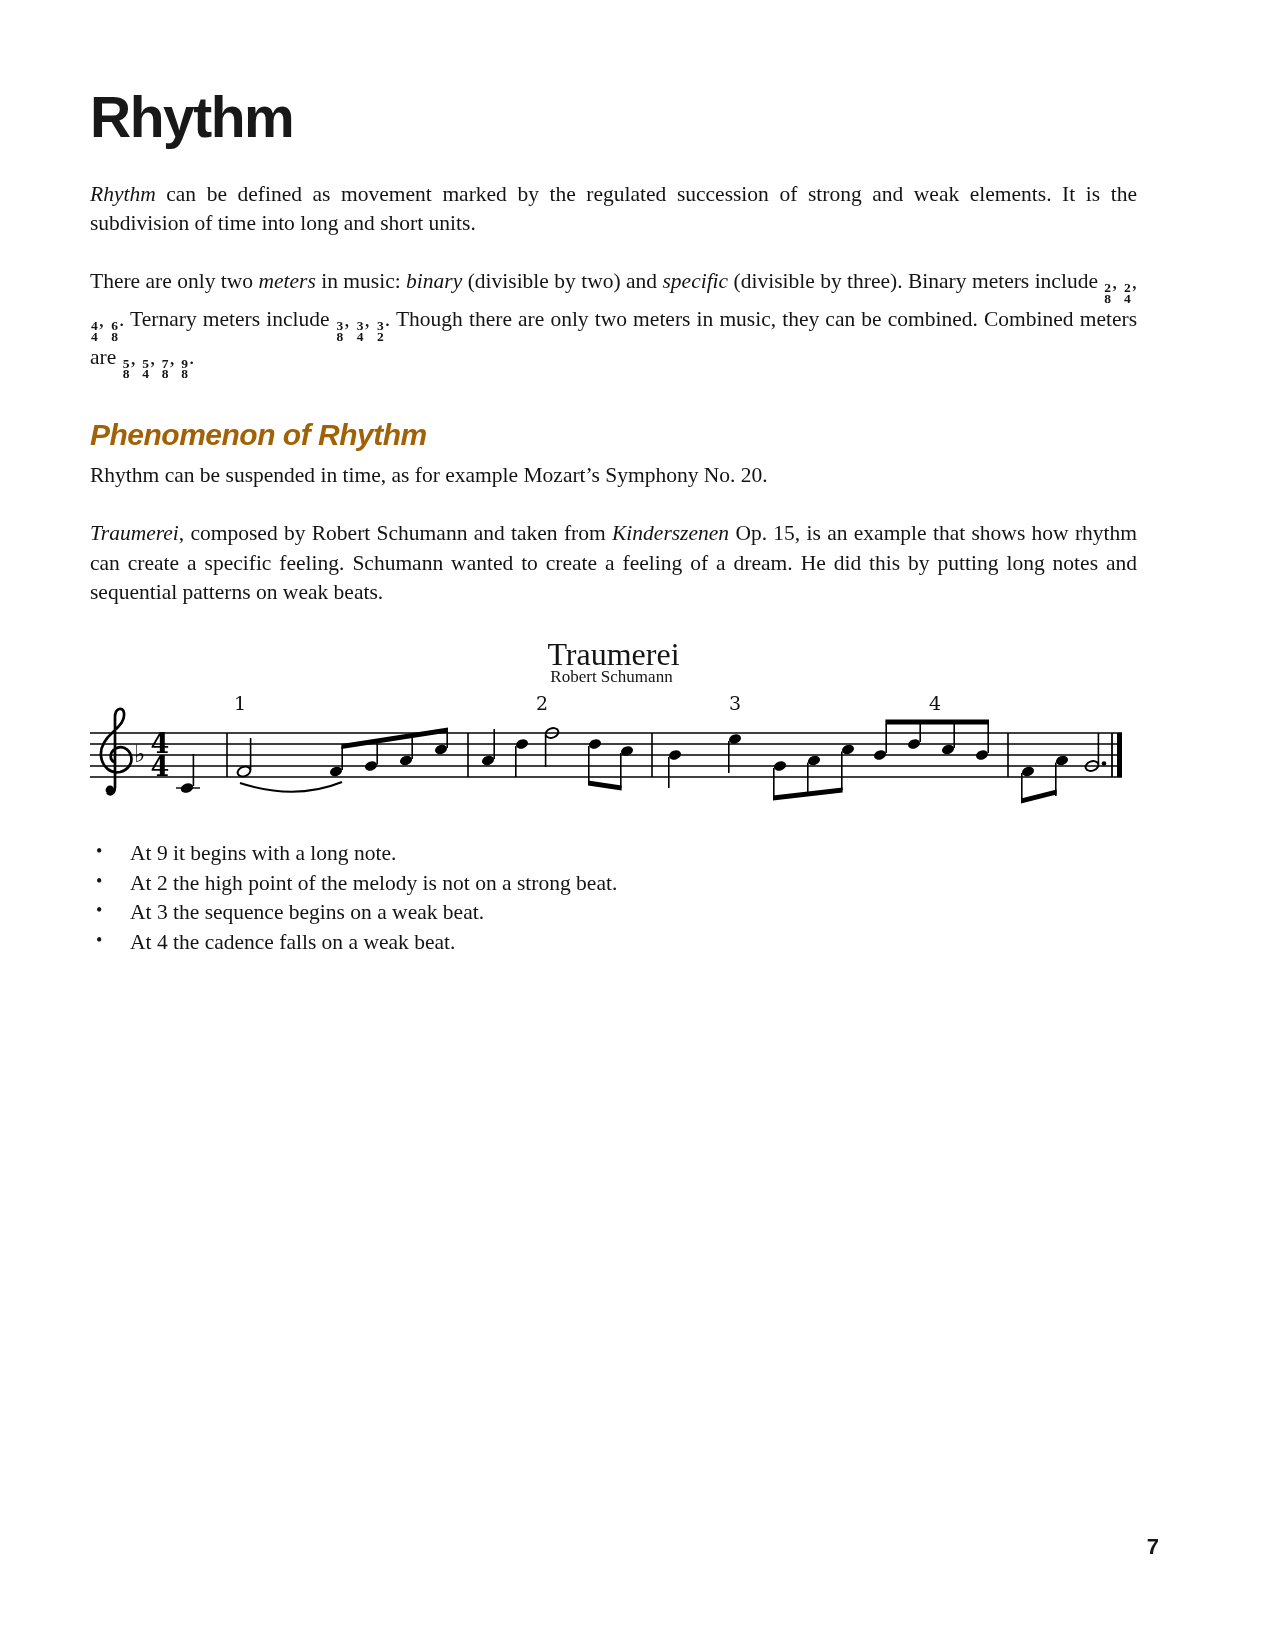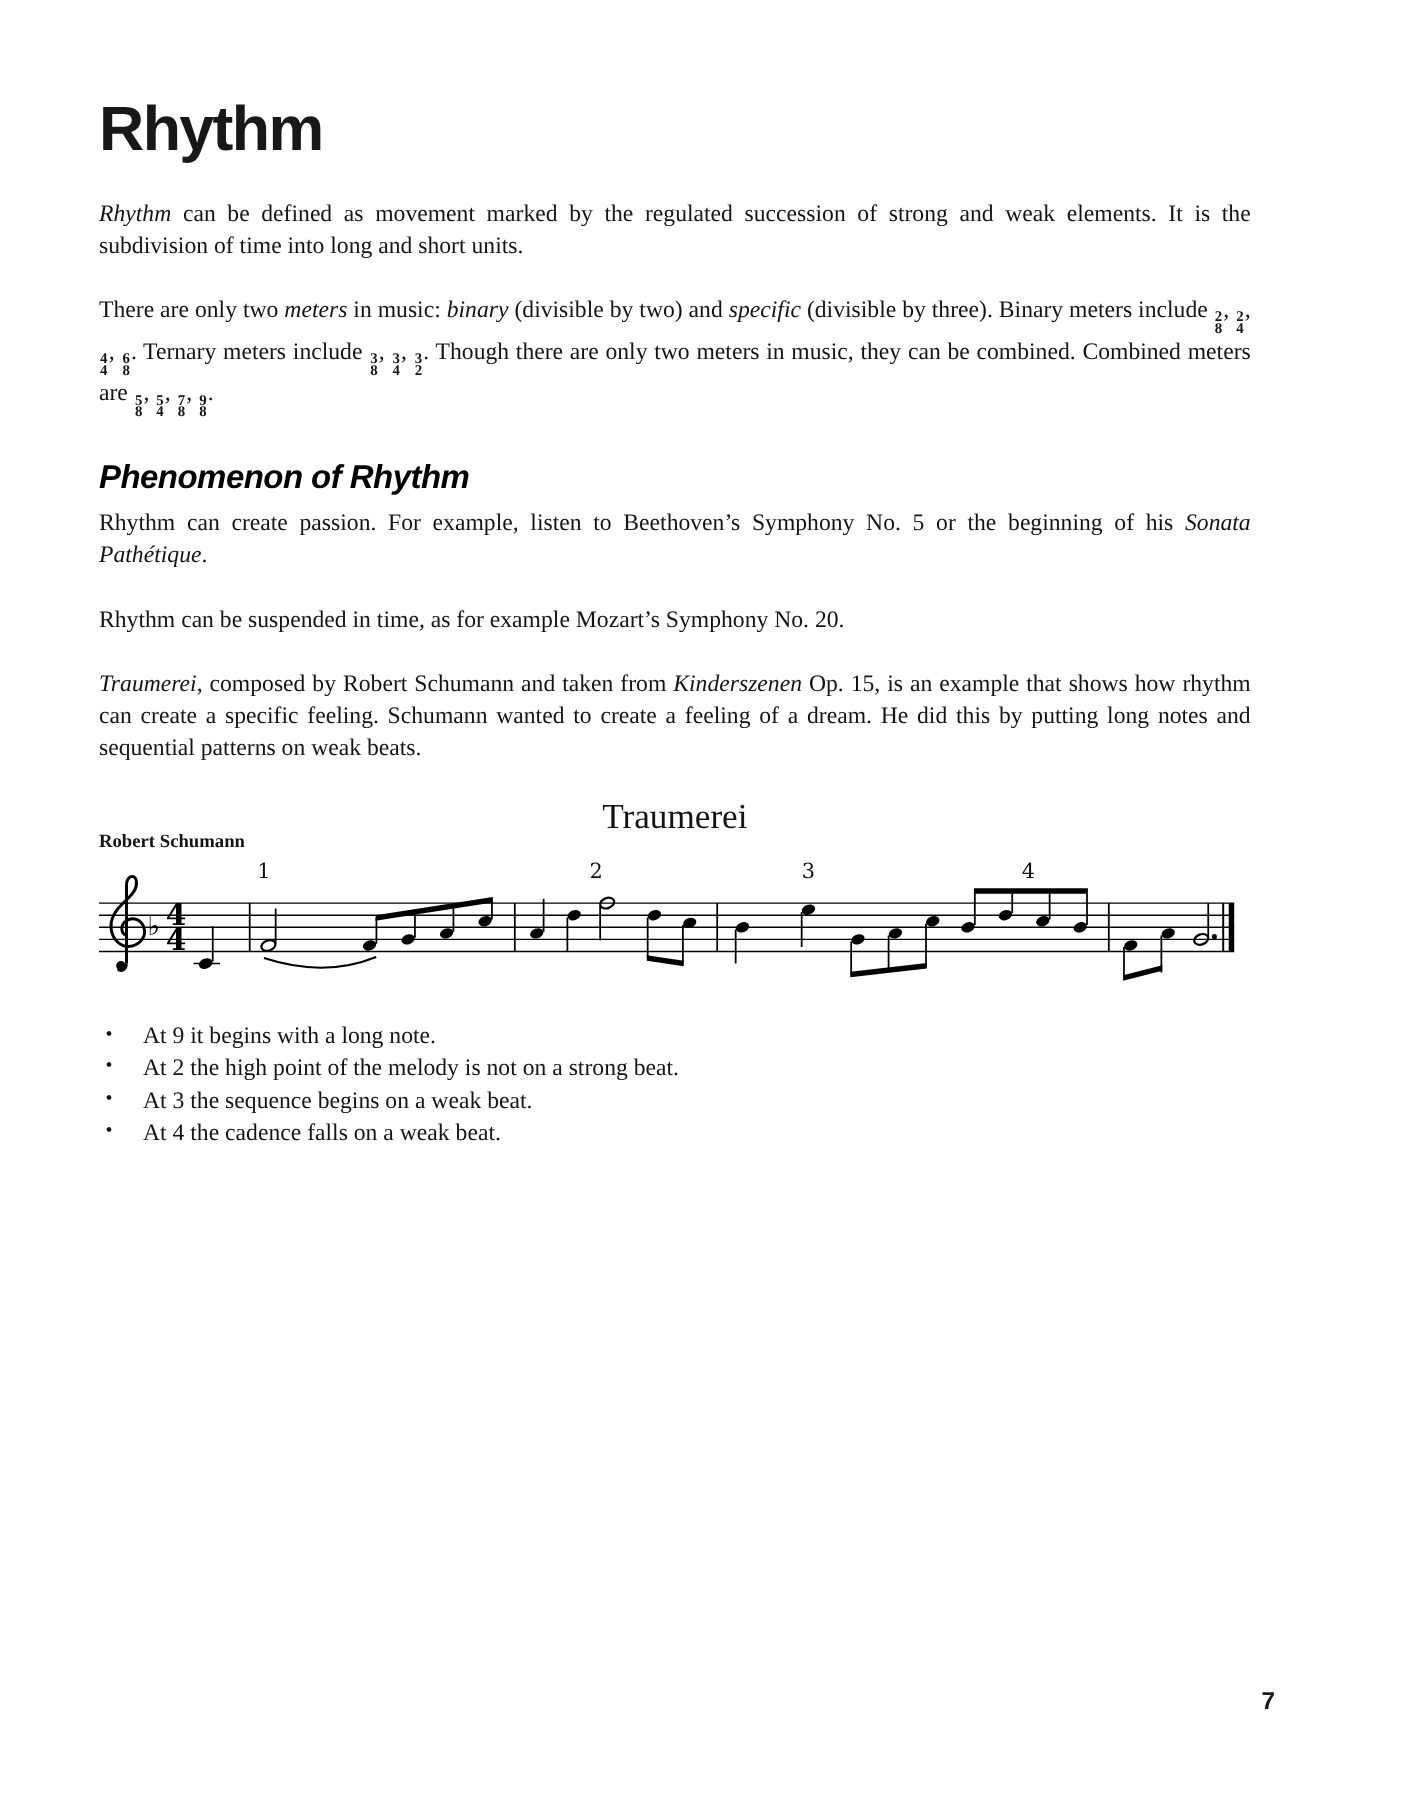--- a/index.html
+++ b/index.html
@@ -28,21 +28,21 @@
   }
   p.body i{font-style:italic;}
 
   .section-heading{
     font-family:"Liberation Sans", sans-serif;
     font-weight:bold;
     font-style:italic;
     font-size:30px;
     letter-spacing:-0.5px;
     margin:38px 0 9px 0;
-    color:#000000;
+    color:#a16207;
   }
 
   
   .ts{
     display:inline-flex;
     flex-direction:column;
     align-items:center;
     font-weight:bold;
     font-size:13.5px;
     line-height:0.8;
@@ -51,22 +51,22 @@
   }
 
   .score{margin-top:14px;}
   .score-title{
     font-size:32px;
     text-align:center;
     margin:6px 0 0 0;
     font-weight:normal;
   }
   .score-composer{
-    text-align:left;
-    font-weight:bold;
+    text-align:center;
+    font-weight:normal;
     font-size:17px;
     margin:-6px 4px 2px 0;
   }
   .score svg{display:block;margin:6px 0 0 0;}
   .mnum{font-family:"DejaVu Serif", serif;font-size:19px;fill:#111;}
 
   ul.points{
     list-style:none;
     margin:26px 0 0 0;
     padding:0;
@@ -130,21 +130,20 @@
         </span>, <span class="ts">
           <span>7</span>
           <span>8</span>
         </span>, <span class="ts">
           <span>9</span>
           <span>8</span>
         </span></span><span>.</span></p>
 
   <h2 class="section-heading">Phenomenon of Rhythm</h2>
 
-  <p class="body"><span>Rhythm can create passion. For example, listen to Beethoven’s Symphony No. 5 or the beginning of his </span><i>Sonata Pathétique</i><span>.</span></p>
 
   <p class="body">Rhythm can be suspended in time, as for example Mozart’s Symphony No. 20.</p>
 
   <p class="body"><i>Traumerei</i><span>, composed by Robert Schumann and taken from </span><i>Kinderszenen</i><span> Op. 15, is an example that shows how rhythm can create a specific feeling. Schumann wanted to create a feeling of a dream. He did this by putting long notes and sequential patterns on weak beats.</span></p>
 
   <div class="score">
     <div class="score-title">Traumerei</div>
     <div class="score-composer">Robert Schumann</div>
 
     <svg width="1038" height="120" viewBox="0 0 1038 120">

